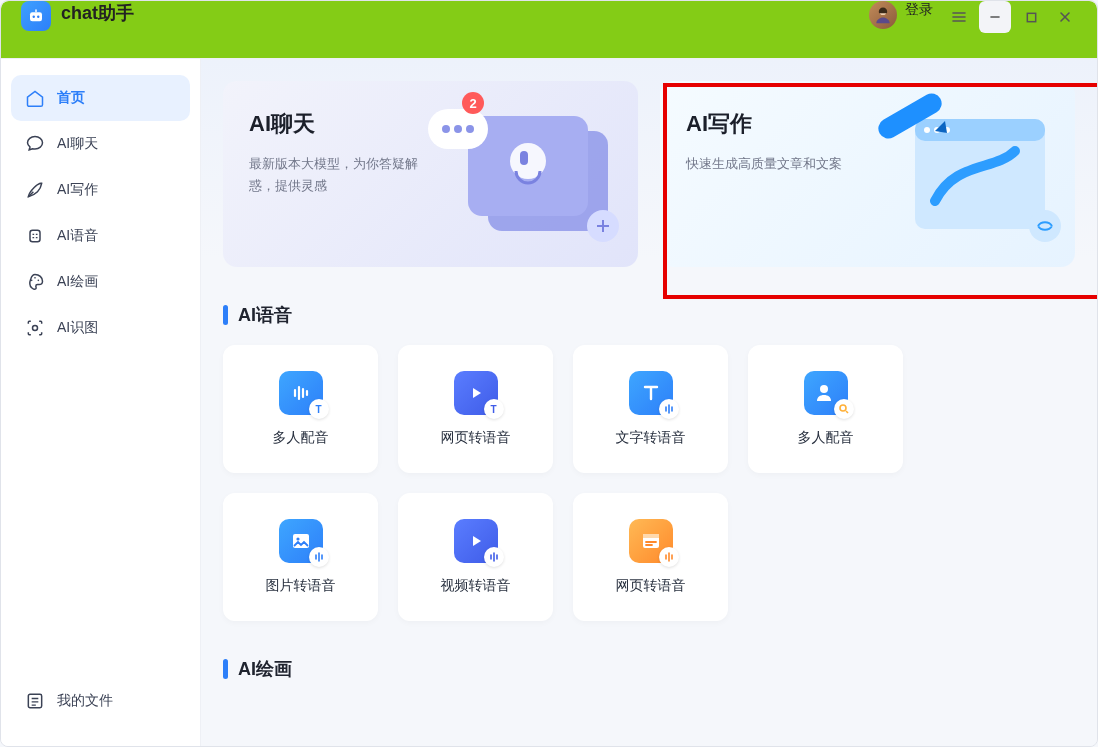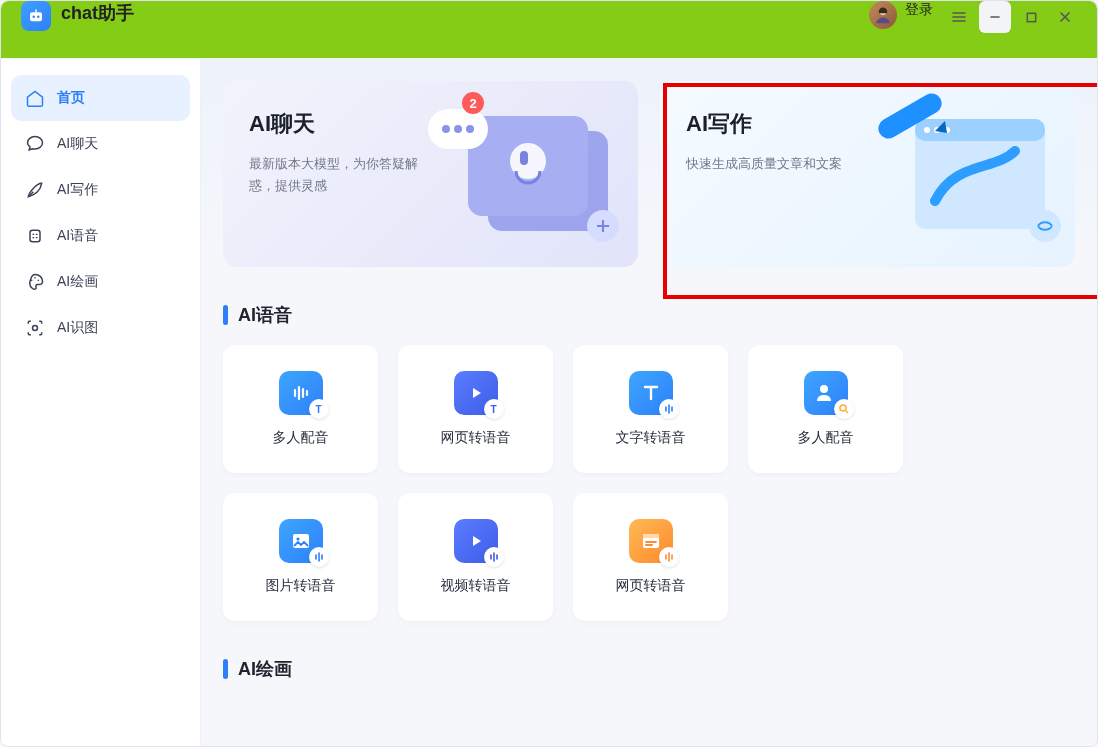--- a/index.html
+++ b/index.html
@@ -136,20 +136,27 @@
       <span>AI绘画</span>
     </div>
     <div class="nav-item">
       <svg viewBox="0 0 24 24" fill="none">
           <path d="M4 7V5a1 1 0 011-1h2M20 7V5a1 1 0 00-1-1h-2M4 17v2a1 1 0 001 1h2M20 17v2a1 1 0 01-1 1h-2" stroke="currentColor" stroke-width="1.8"></path>
           <circle cx="12" cy="12" r="3" stroke="currentColor" stroke-width="1.8"></circle>
         </svg>
       <span>AI识图</span>
     </div>
     <div class="sidebar-spacer"></div>
+    <div class="my-files">
+      <svg width="20" height="20" viewBox="0 0 24 24" fill="none">
+          <rect x="4" y="4" width="16" height="16" rx="2" stroke="currentColor" stroke-width="1.8"></rect>
+          <path d="M8 9h8M8 13h8M8 17h5" stroke="currentColor" stroke-width="1.6"></path>
+        </svg>
+      <span>我的文件</span>
+    </div>
   </div>
 
   <div class="main">
     <div class="hero-wrap">
       <div class="hero-row">
         <div class="hero-card hero-chat">
           <div class="hero-title">AI聊天</div>
           <div class="hero-desc">最新版本大模型，为你答疑解惑，提供灵感</div>
           <svg class="hero-illus" viewBox="0 0 220 170">
             <rect x="80" y="40" width="120" height="100" rx="14" fill="#8b94e8" opacity="0.8"></rect>

